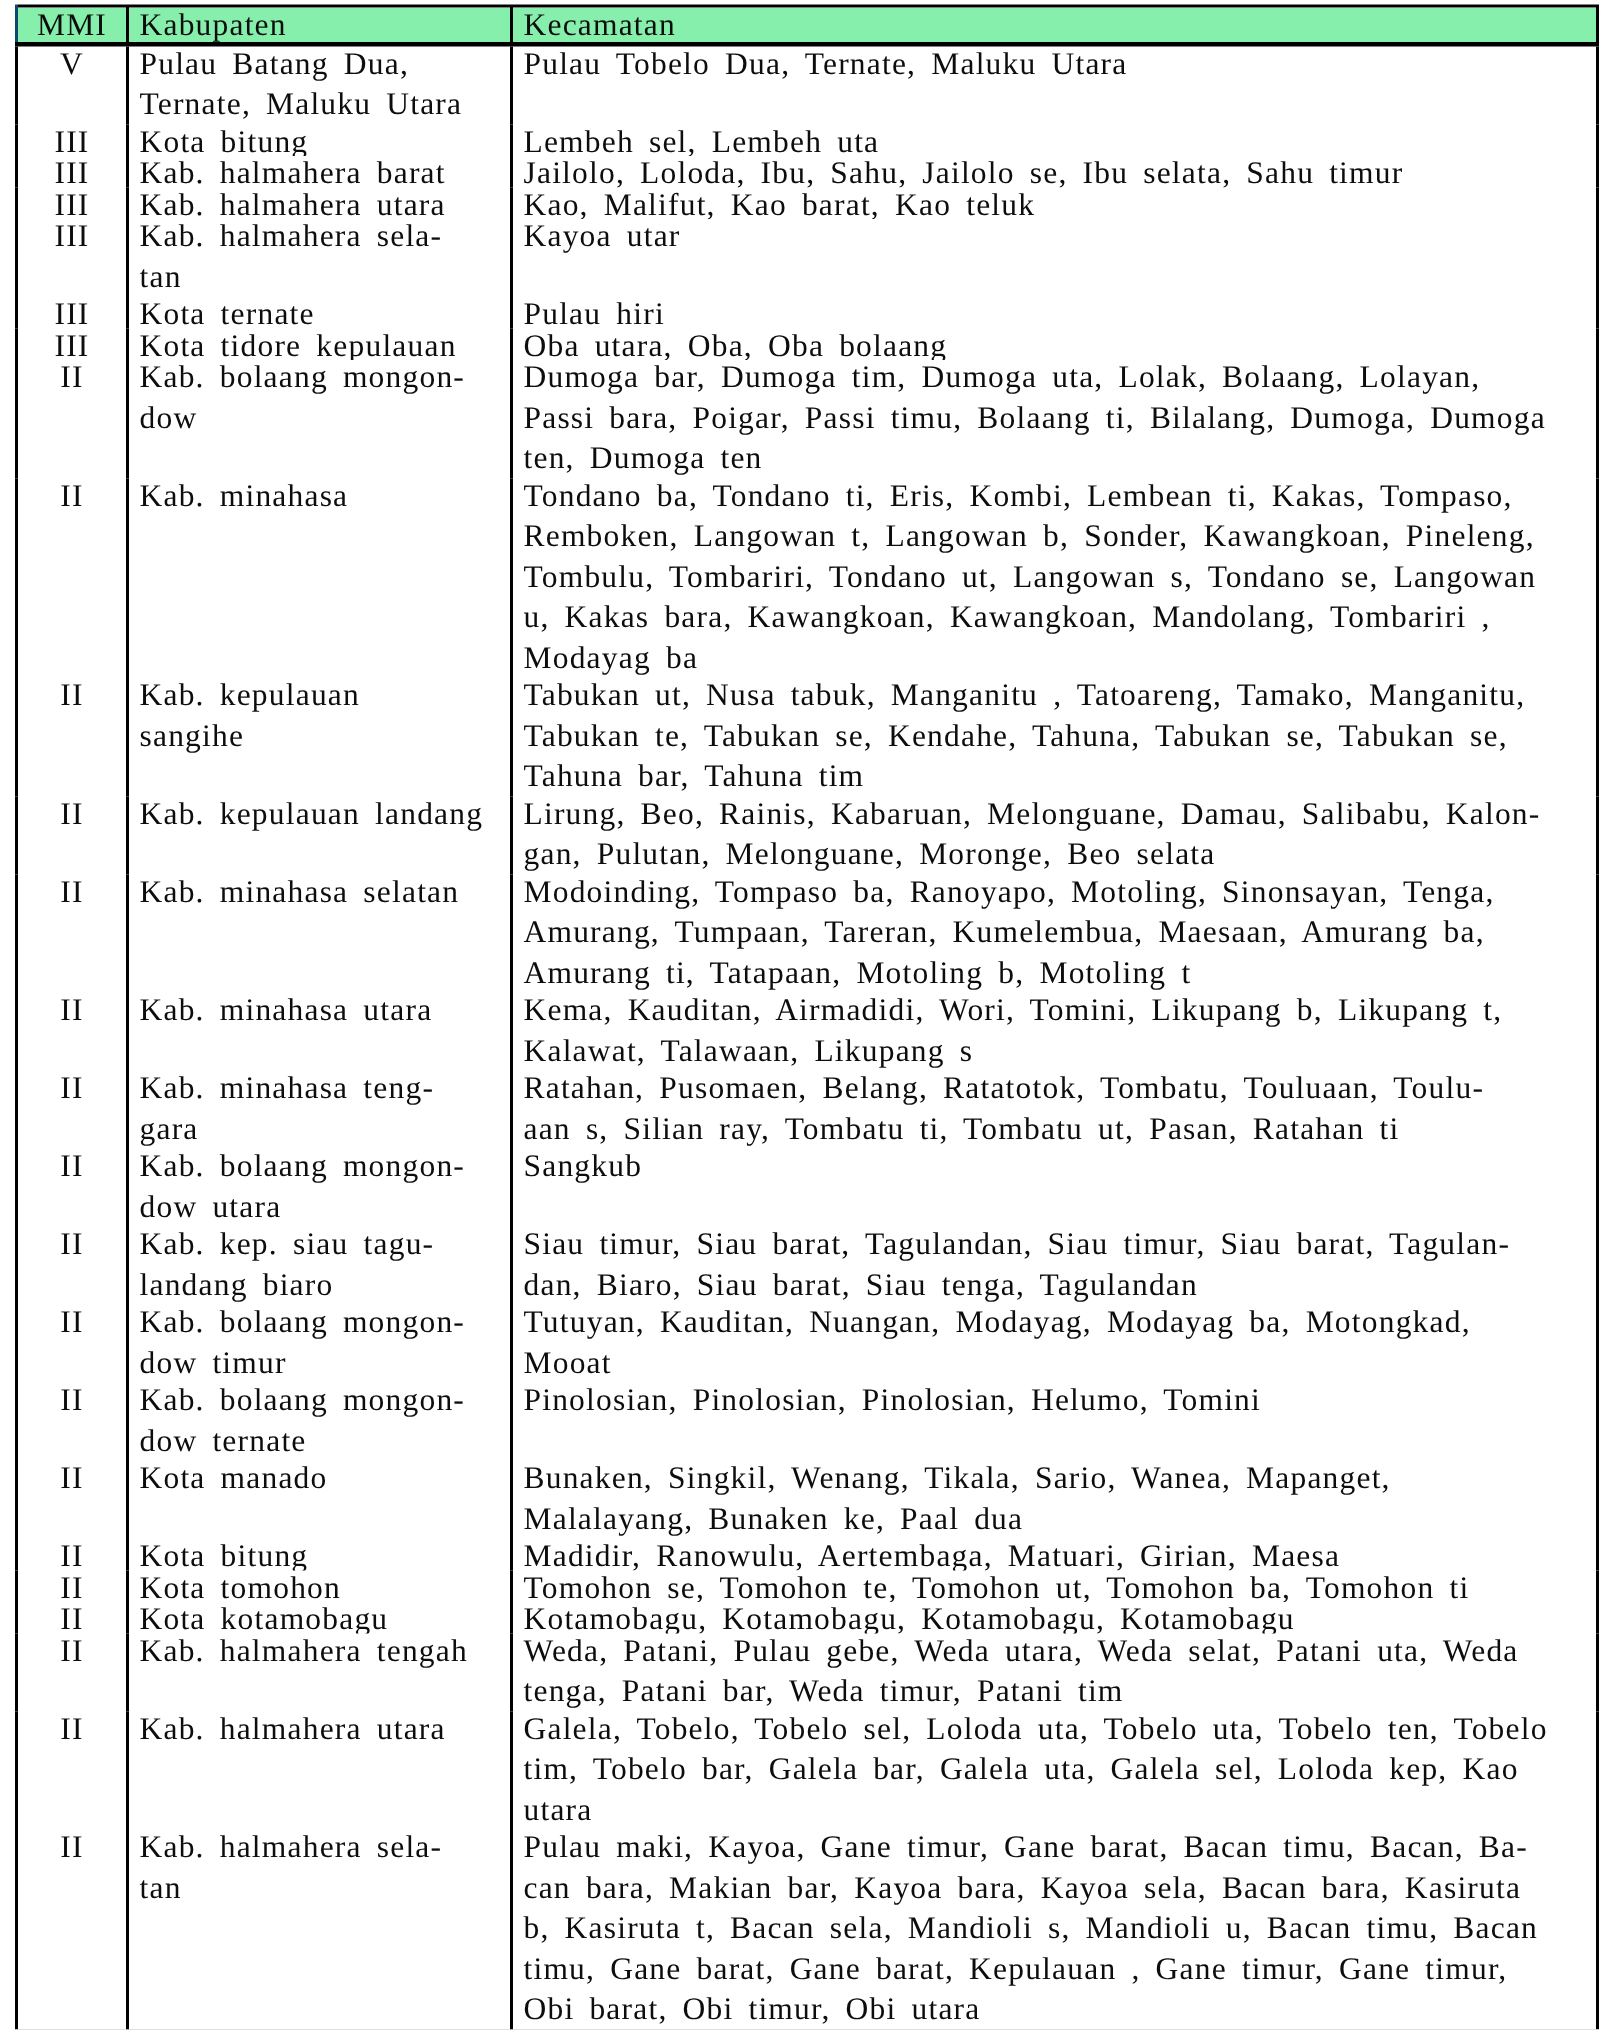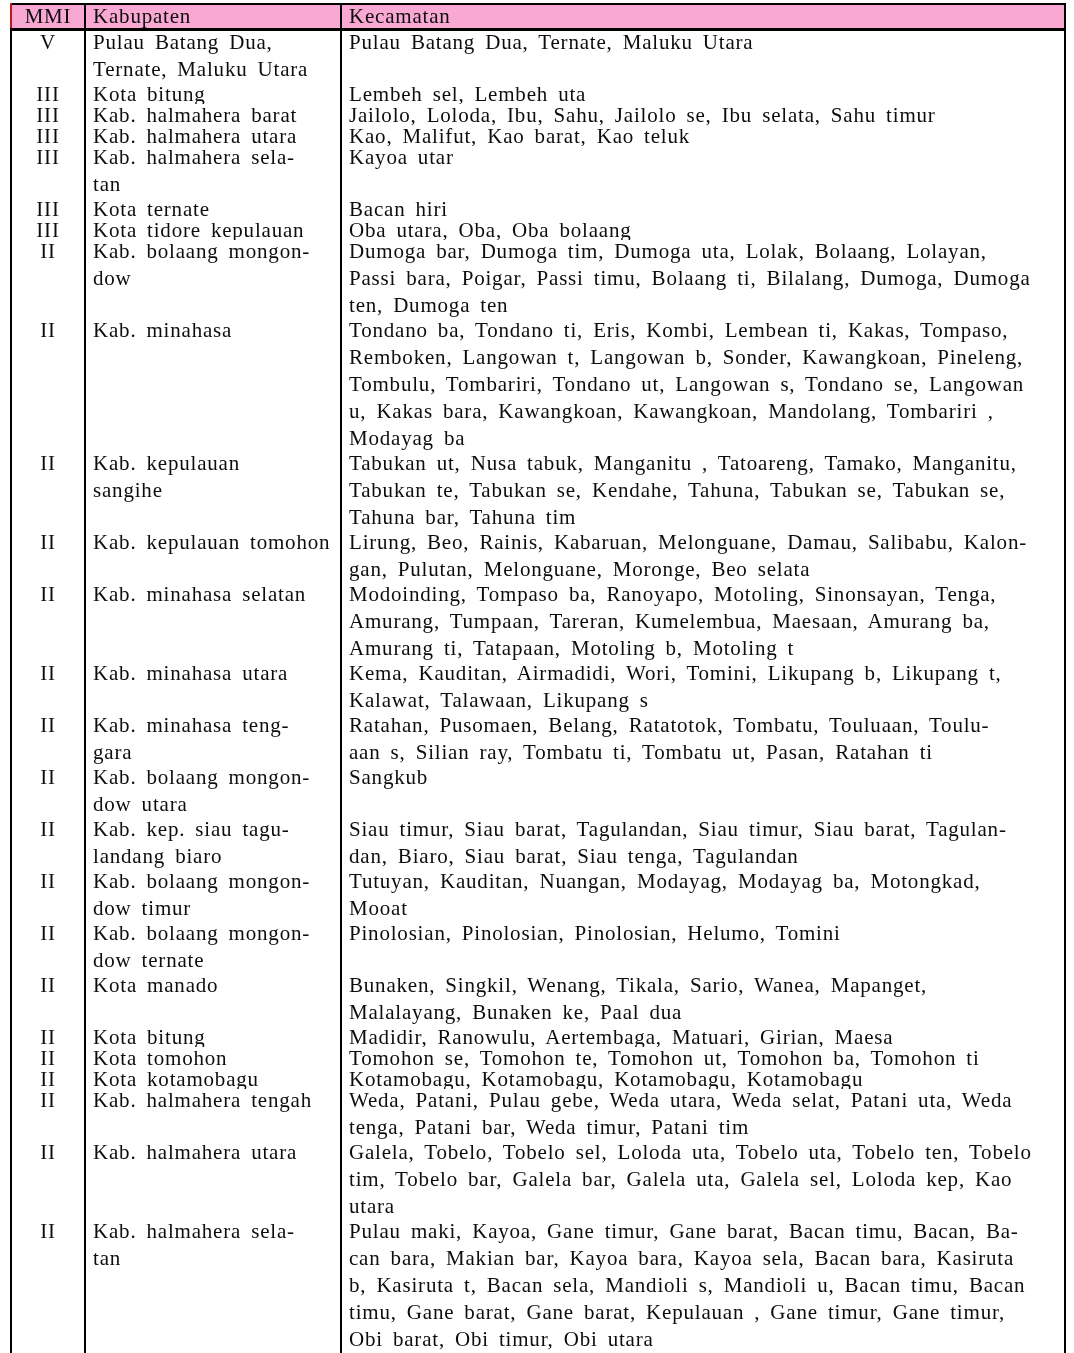--- a/index.html
+++ b/index.html
@@ -22,27 +22,27 @@
     border: 2px solid #000;
     border-bottom: 3px solid #000;
     font-size: 21px;
     letter-spacing: 0.8px;
     word-spacing: 4px;
   }
   col.c-mmi { width: 74px; }
   col.c-kab { width: 256px; }
   col.c-kec { width: 724px; }
   thead th {
-    background: #f9a8d4;
+    background: #86efac;
     font-weight: normal;
     text-align: left;
     height: 23px;
     line-height: 23px;
     padding: 0 0 0 7px;
-    border-left: 2px solid #b91c1c;
+    border-left: 2px solid #0c4a6e;
     border-right: 2px solid #000;
     border-bottom: 3px solid #000;
     overflow: hidden;
     white-space: nowrap;
   }
   thead th.h-mmi { text-align: center; padding: 0; }
   tbody td {
     vertical-align: top;
     padding: 1px 6px 0 7px;
     border-left: 2px solid #000;
@@ -81,21 +81,21 @@
     <tbody id="tbody">
         <tr>
           <td class="mmi">
             <div class="ln">V</div>
           </td>
           <td>
             <div class="ln">Pulau Batang Dua,</div>
             <div class="ln">Ternate, Maluku Utara</div>
           </td>
           <td>
-            <div class="ln">Pulau Batang Dua, Ternate, Maluku Utara</div>
+            <div class="ln">Pulau Tobelo Dua, Ternate, Maluku Utara</div>
           </td>
         </tr>
         <tr>
           <td class="mmi">
             <div class="ln">III</div>
           </td>
           <td>
             <div class="ln">Kota bitung</div>
           </td>
           <td>
@@ -137,21 +137,21 @@
           </td>
         </tr>
         <tr>
           <td class="mmi">
             <div class="ln">III</div>
           </td>
           <td>
             <div class="ln">Kota ternate</div>
           </td>
           <td>
-            <div class="ln">Bacan hiri</div>
+            <div class="ln">Pulau hiri</div>
           </td>
         </tr>
         <tr>
           <td class="mmi">
             <div class="ln">III</div>
           </td>
           <td>
             <div class="ln">Kota tidore kepulauan</div>
           </td>
           <td>
@@ -199,21 +199,21 @@
             <div class="ln">Tabukan ut, Nusa tabuk, Manganitu , Tatoareng, Tamako, Manganitu,</div>
             <div class="ln">Tabukan te, Tabukan se, Kendahe, Tahuna, Tabukan se, Tabukan se,</div>
             <div class="ln">Tahuna bar, Tahuna tim</div>
           </td>
         </tr>
         <tr>
           <td class="mmi">
             <div class="ln">II</div>
           </td>
           <td>
-            <div class="ln">Kab. kepulauan tomohon</div>
+            <div class="ln">Kab. kepulauan landang</div>
           </td>
           <td>
             <div class="ln">Lirung, Beo, Rainis, Kabaruan, Melonguane, Damau, Salibabu, Kalon-</div>
             <div class="ln">gan, Pulutan, Melonguane, Moronge, Beo selata</div>
           </td>
         </tr>
         <tr>
           <td class="mmi">
             <div class="ln">II</div>
           </td>

